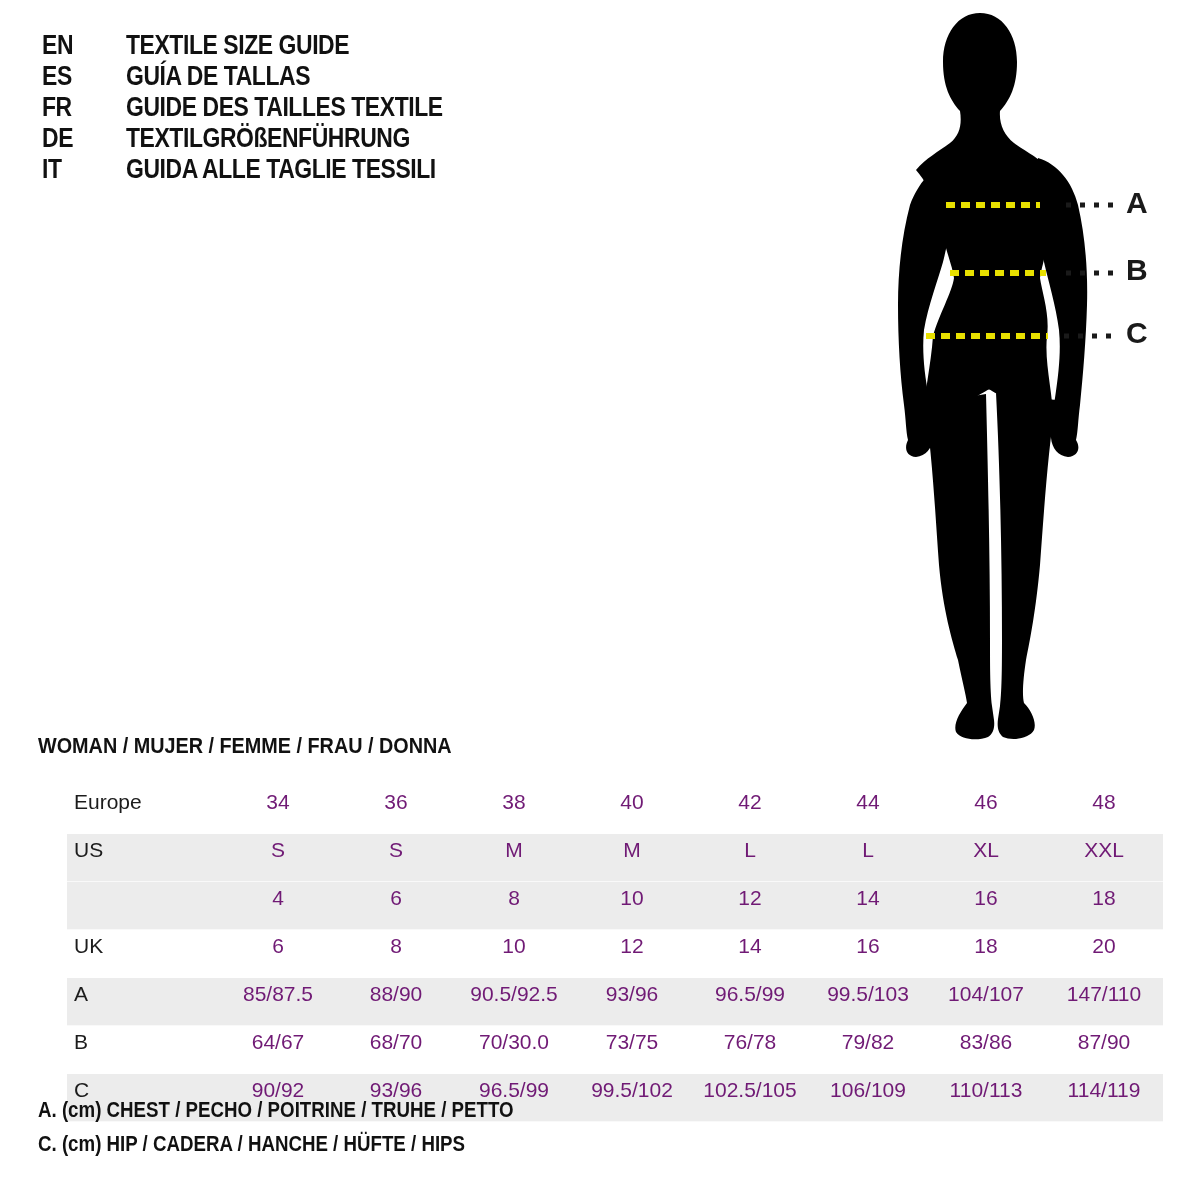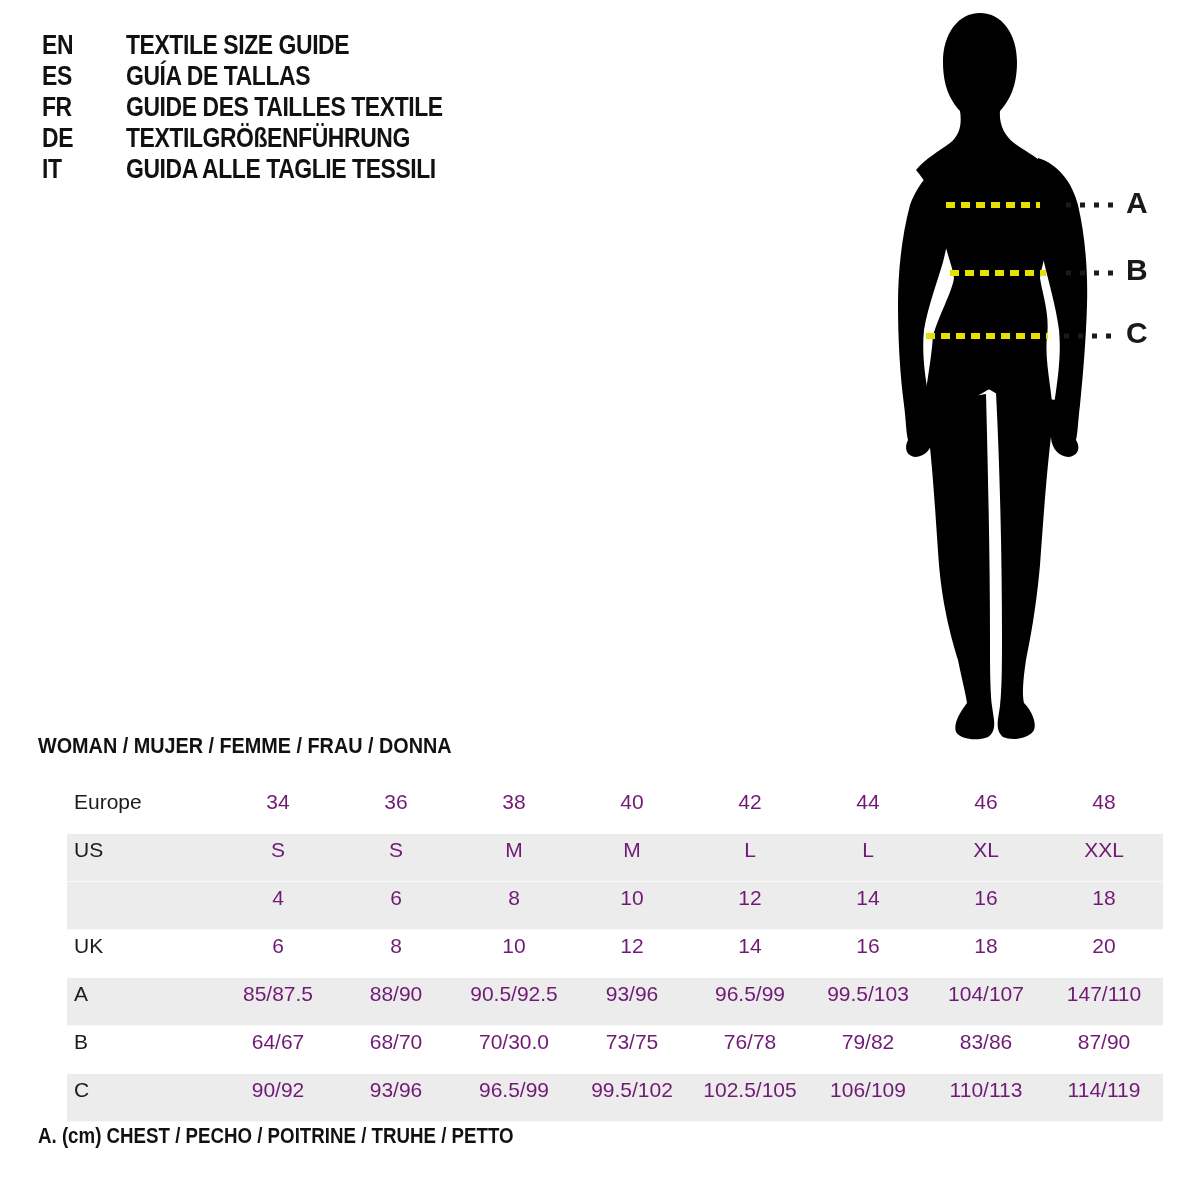--- a/index.html
+++ b/index.html
@@ -29,21 +29,21 @@
   
   .size-table{position:absolute;left:35px;top:786px;width:1128px;}
   .thead{height:32px;line-height:32px;background:#c8c8c8;padding-left:7px;
          font-size:22px;font-weight:bold;color:#222;}
   .trow{display:grid;grid-template-columns:152px repeat(8,1fr);height:48px;line-height:32px;margin-left:32px;}
   .trow.shade{background:#ececec;box-shadow:inset 0 -1px 0 rgba(255,255,255,.7);}
   .tlabel{padding-left:7px;font-size:21px;color:#1c1c1c;}
   .tcell{text-align:center;font-size:21px;color:#701a75;}
 
   
-  .legend-block{position:absolute;left:38px;top:1119px;text-decoration:underline;}
+  .legend-block{position:absolute;left:38px;top:1093px;text-decoration:underline;}
   .legend-line{height:34px;line-height:34px;font-size:22px;font-weight:bold;}
 </style>
 </head>
 <body>
 
 <div class="lang-block">
   <div class="lang-row">
     <span class="lang-code"><span class="cond">EN</span></span>
     <span class="lang-title"><span class="cond">TEXTILE SIZE GUIDE</span></span>
   </div>
@@ -237,13 +237,14 @@
     <div class="tcell">99.5/102</div>
     <div class="tcell">102.5/105</div>
     <div class="tcell">106/109</div>
     <div class="tcell">110/113</div>
     <div class="tcell">114/119</div>
   </div>
 </div>
 
 <div class="legend-block">
   <div class="legend-line"><span class="cond">A. (cm) CHEST / PECHO / POITRINE / TRUHE / PETTO</span></div>
+  <div class="legend-line"><span class="cond">C. (cm) HIP / CADERA / HANCHE / HÜFTE / HIPS</span></div>
 </div>
 
 </body></html>

